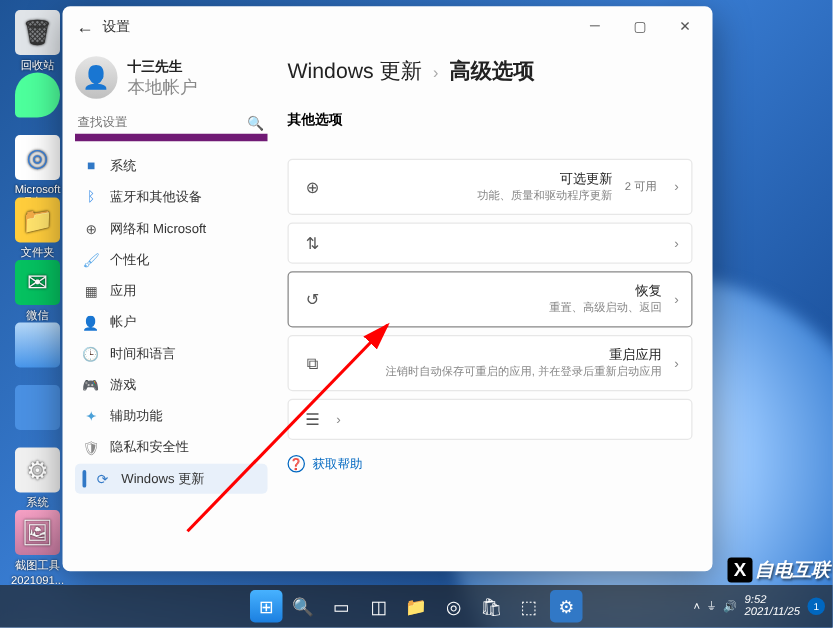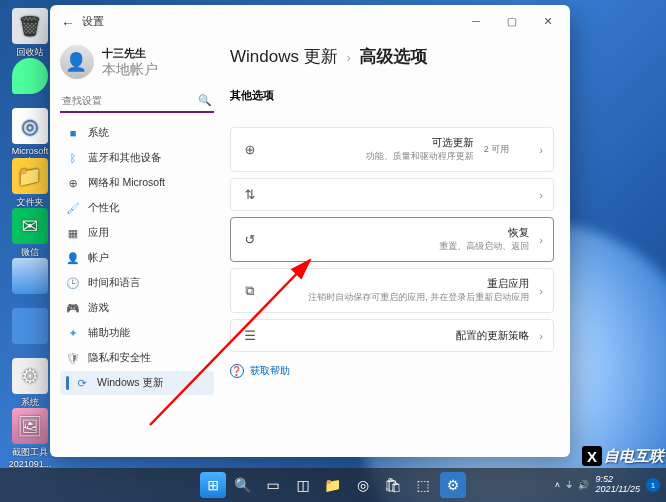--- a/index.html
+++ b/index.html
@@ -28,41 +28,41 @@
 .titlebar .title-text { font-size: 11px; flex: 1; }
 .title-btns { display: flex; }
 .title-btns span { width: 36px; height: 28px; display: flex; align-items: center; justify-content: center; font-size: 11px; color: #555; }
 
 .content { flex: 1; display: flex; overflow: hidden; }
 .sidebar { width: 170px; padding: 4px 6px 0 10px; overflow: hidden; }
 .user { display: flex; align-items: center; gap: 8px; padding: 4px 0 10px; }
 .user .avatar { width: 34px; height: 34px; border-radius: 50%; background: linear-gradient(#e5e5e5,#c0c0c0); display:flex; align-items:center; justify-content:center; font-size:18px; }
 .user .uname { font-size: 11px; font-weight: 600; color: #222; }
 .user .sub { font-size: 14px; color: #888; }
-.search-box { height: 24px; border-bottom: 2px solid #701a75; display: flex; align-items: center; padding: 0 2px; margin-bottom: 8px; }
+.search-box { height: 24px; border-bottom: 6px solid #701a75; display: flex; align-items: center; padding: 0 2px; margin-bottom: 8px; }
 .search-box input { border: none; outline: none; flex: 1; font-size: 10px; background: transparent; }
 .search-box .mag { font-size: 11px; color: #666; }
 .nav-item { display: flex; align-items: center; gap: 8px; padding: 5px 6px; border-radius: 4px; font-size: 10.5px; color: #333; margin-bottom: 1px; }
 .nav-item.active { background: #e8f0fa; }
 .nav-item .stripe { width: 3px; height: 14px; background: #3178c6; border-radius: 2px; margin-right: -2px; }
 .nav-item .nicon { width: 14px; height: 14px; display: inline-flex; align-items: center; justify-content: center; font-size: 11px; }
 
 .main { flex: 1; padding: 8px 16px 8px 10px; overflow: auto; }
 .breadcrumb { font-size: 17px; color: #222; margin-bottom: 20px; }
 .breadcrumb .crumb-parent { font-weight: 400; }
 .breadcrumb .sep { color: #aaa; margin: 0 4px; font-size: 13px; }
 .breadcrumb .crumb-current { font-weight: 600; }
 .section-h { font-size: 11px; font-weight: 600; margin-bottom: 24px; }
 .card { border: 1px solid #e7e7e7; border-radius: 4px; padding: 8px 10px; display: flex; align-items: center; gap: 10px; margin-bottom: 6px; background: #fff; }
 .card.highlight { border-color: #888; }
 .card .cicon { width: 18px; color: #555; font-size: 13px; text-align: center; }
 .card .ctext { flex: 1; text-align: right; }
 .card .ctext .ct { font-size: 10.5px; color: #222; }
 .card .ctext .cs { font-size: 9px; color: #888; }
-.card .cmeta { font-size: 9px; color: #777; margin-right: 20px; }
+.card .cmeta { font-size: 9px; color: #777; margin-right: 4px; }
 .card .chev { color: #888; font-size: 11px; }
 .help-link { margin-top: 12px; display: flex; align-items: center; gap: 6px; font-size: 10px; color: #0067c0; }
 .help-link .hicon { width: 14px; height: 14px; border: 1px solid #0067c0; border-radius: 50%; display: flex; align-items: center; justify-content: center; font-size: 9px; }
 
 
 .arrow { position: absolute; pointer-events: none; top: 0; left: 0; }
 
 
 .taskbar { position: absolute; bottom: 0; left: 0; right: 0; height: 34px; background: rgba(30,30,30,.65); backdrop-filter: blur(6px); display: flex; align-items: center; justify-content: center; gap: 4px; }
 .tb-icon { width: 26px; height: 26px; border-radius: 4px; display: flex; align-items: center; justify-content: center; color: #fff; font-size: 14px; }
@@ -221,23 +221,20 @@
           <div class="card">
             <span class="cicon">⧉</span>
             <div class="ctext">
               <div class="ct">重启应用</div>
               <div class="cs">注销时自动保存可重启的应用, 并在登录后重新启动应用</div>
             </div>
             <span class="chev">›</span>
           </div>
           <div class="card">
             <span class="cicon">☰</span>
-            <div class="ctext">
-              <div class="ct">配置的更新策略</div>
-            </div>
             <span class="chev">›</span>
           </div>
         </div>
       <div class="help-link">
         <span class="hicon">❓</span>
         <span>获取帮助</span>
       </div>
     </div>
   </div>
 </div>

